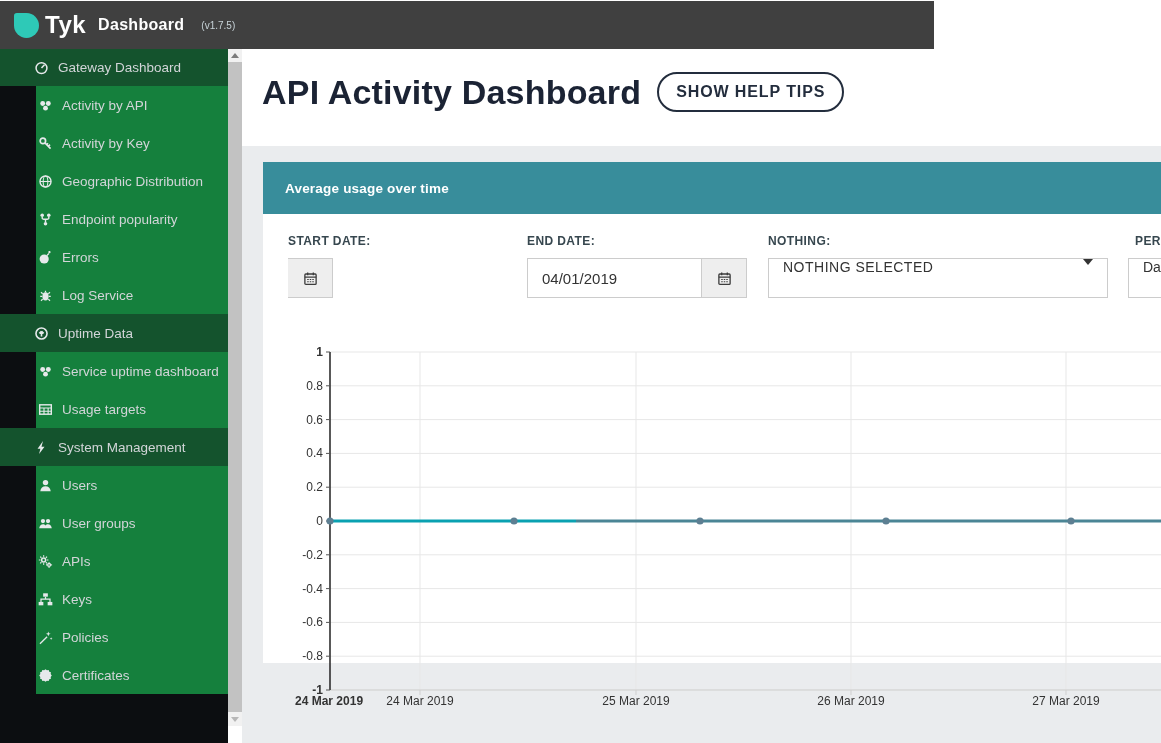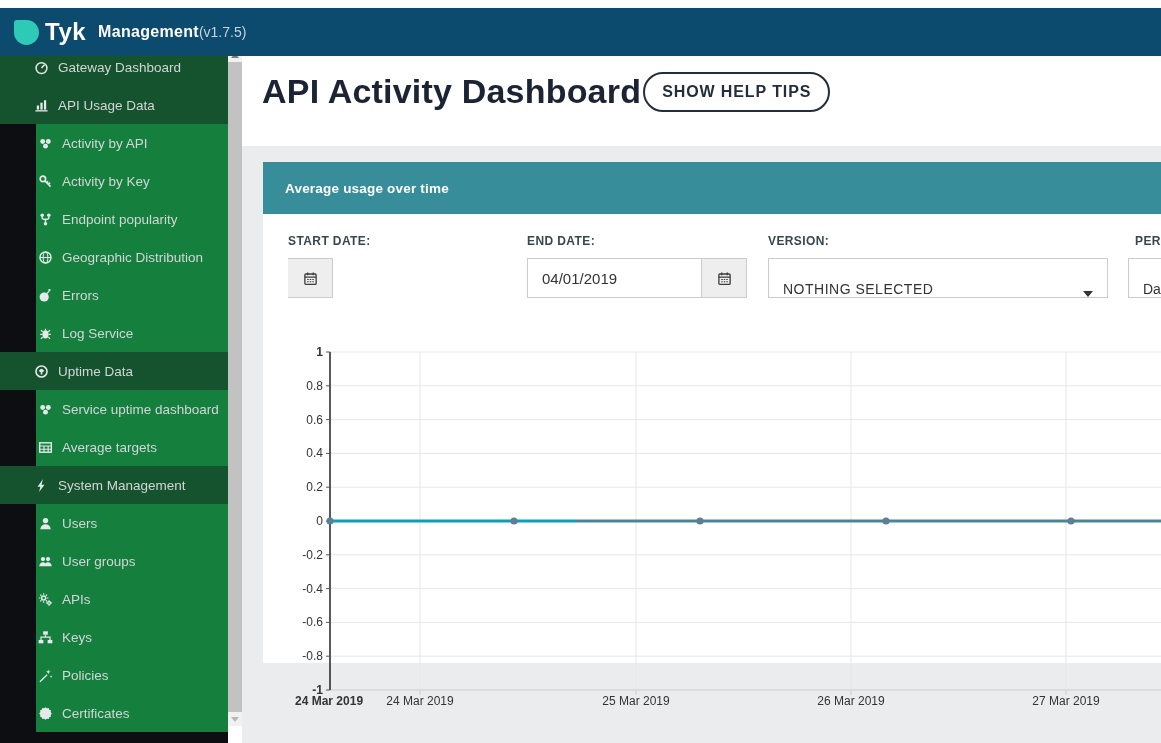--- a/index.html
+++ b/index.html
@@ -1,26 +1,26 @@
 <!DOCTYPE html>
 <html><head>
 <meta charset="utf-8">
 <style>
   html,body{margin:0;padding:0}
   body{
     width:1161px;height:743px;overflow:hidden;position:relative;
     background:#fff;font-family:"Liberation Sans",sans-serif;
   }
   
-  .app-header{position:absolute;left:0;top:8px;width:1161px;height:48px;background:#0c4a6e;
+  .app-header{position:absolute;left:0;top:1px;width:934px;height:48px;background:#404040;
     display:flex;align-items:center;padding-left:14px;box-sizing:border-box;z-index:30}
   .logo-mark{width:25px;height:25px;background:#2ec9b7;border-radius:3px 13px 13px 13px;flex:0 0 auto}
   .logo-text{color:#fff;font-size:24px;font-weight:700;margin-left:6px;letter-spacing:.5px}
   .product-name{color:#fff;font-size:16px;font-weight:700;margin-left:12px;letter-spacing:.3px}
-  .product-version{color:#c7d3d8;font-size:14px;margin-left:0}
+  .product-version{color:#c7d3d8;font-size:10px;margin-left:17px}
 
   
   .sidebar{position:absolute;left:0;top:48px;width:228px;bottom:0;background:#0c0e11;z-index:20}
   .side-item{height:38px;display:flex;align-items:center;color:#d2d5d8;font-size:13.5px;cursor:pointer;box-sizing:border-box}
   .side-item.top{background:#14532d;padding-left:33px}
   .side-item.sub{background:#15803d;margin-left:36px;padding-left:1px}
   .side-item .ico{width:16px;height:16px;display:inline-flex;align-items:center;justify-content:center;
     color:#e6e9eb;margin-right:9px;flex:0 0 auto}
   .side-item .ico svg{width:15px;height:15px;fill:currentColor}
 
@@ -28,120 +28,109 @@
   .v-scrollbar{position:absolute;left:228px;top:48px;width:14px;height:678px;background:#f1f1f1;z-index:25}
   .sb-btn{position:absolute;left:0;width:14px;height:14px;display:flex;align-items:center;justify-content:center}
   .sb-btn.up{top:0}
   .sb-btn.down{bottom:0}
   .tri-up{width:0;height:0;border-left:4px solid transparent;border-right:4px solid transparent;border-bottom:5px solid #7c7c7c}
   .tri-down{width:0;height:0;border-left:4px solid transparent;border-right:4px solid transparent;border-top:5px solid #b7b7b7}
   .sb-thumb{position:absolute;left:0;top:14px;width:14px;height:650px;background:#c2c2c2}
 
   
   .backdrop{position:absolute;left:242px;top:146px;right:0;bottom:0;background:#eaecee;z-index:1}
-  .title-row{position:absolute;left:262px;top:72px;display:flex;align-items:flex-start;gap:2px;z-index:5}
+  .title-row{position:absolute;left:262px;top:72px;display:flex;align-items:center;gap:16px;z-index:5}
   .page-title{font-size:34px;font-weight:700;color:#1b2334;letter-spacing:.2px;white-space:nowrap}
   .help-btn{border:2px solid #232d3d;border-radius:20px;background:#fff;color:#232d3d;
     font-family:"Liberation Sans",sans-serif;font-size:16px;font-weight:700;letter-spacing:.9px;
     padding:9px 17px;cursor:pointer;white-space:nowrap}
 
   .panel{position:absolute;left:263px;top:162px;width:898px;height:501px;background:#fff;z-index:5}
   .panel-header{height:52px;background:#388d9b;color:#fff;display:flex;align-items:center;
     padding-left:22px;font-size:13.5px;font-weight:700;letter-spacing:.2px}
 
   .fgroup{position:absolute;top:72px}
   .flabel{font-size:12px;font-weight:700;color:#37474f;letter-spacing:.4px;margin-bottom:10px}
   .irow{display:flex}
   .date-input{height:40px;box-sizing:border-box;border:1px solid #ccc;padding:0 0 0 14px;
     font-family:"Liberation Sans",sans-serif;font-size:15px;color:#333;outline:none}
   .addon{width:45px;height:40px;box-sizing:border-box;background:#eee;border:1px solid #ccc;border-left:none;
     display:flex;align-items:center;justify-content:center;color:#3c3c3c;cursor:pointer}
   .addon svg{width:15px;height:15px}
   .select-box{height:40px;box-sizing:border-box;border:1px solid #ccc;background:#fff;cursor:pointer;
-    display:flex;align-items:flex-end;justify-content:space-between;padding:0 14px;font-size:14px;color:#333}
+    display:flex;align-items:flex-start;justify-content:space-between;padding:0 14px;font-size:14px;color:#333}
   .select-box .caret{width:0;height:0;border-left:5px solid transparent;border-right:5px solid transparent;
     border-top:6px solid #333;margin-left:10px;flex:0 0 auto}
   .sel-version{width:340px;letter-spacing:.5px}
   .sel-period{width:200px}
   .chart-wrap{position:absolute;left:-1px;top:178px;width:899px;height:403px}
 </style>
 </head>
 <body>
 
 <div class="app-header">
   <div class="logo-mark"></div>
   <span class="logo-text">Tyk</span>
-  <span class="product-name">Management</span>
+  <span class="product-name">Dashboard</span>
   <span class="product-version">(v1.7.5)</span>
 </div>
 
 <nav class="sidebar" id="sidebar">
     <div class="side-item top">
       <span class="ico">
         <svg viewBox="0 0 16 16">
           <circle cx="8" cy="8.6" r="5.8" fill="none" stroke="currentColor" stroke-width="1.6"></circle>
           <path d="M8 8.6L11.2 5" stroke="currentColor" stroke-width="1.6" fill="none"></path>
         </svg>
       </span>
       <span>Gateway Dashboard</span>
-    </div>
-    <div class="side-item top">
-      <span class="ico">
-        <svg viewBox="0 0 16 16">
-          <rect x="1.5" y="13" width="13" height="1.4"></rect>
-          <rect x="3" y="8" width="2.4" height="4.4"></rect>
-          <rect x="6.8" y="5" width="2.4" height="7.4"></rect>
-          <rect x="10.6" y="2.4" width="2.4" height="10"></rect>
-        </svg>
-      </span>
-      <span>API Usage Data</span>
     </div>
     <div class="side-item sub">
       <span class="ico">
         <svg viewBox="0 0 16 16">
           <circle cx="5" cy="5.8" r="2.6"></circle>
           <circle cx="11" cy="5.8" r="2.6"></circle>
           <circle cx="8" cy="10.8" r="2.6"></circle>
         </svg>
       </span>
       <span>Activity by API</span>
     </div>
     <div class="side-item sub">
       <span class="ico">
         <svg viewBox="0 0 16 16">
           <circle cx="5.2" cy="5.2" r="2.9" fill="none" stroke="currentColor" stroke-width="1.8"></circle>
           <path d="M7.4 7.4l6 6M11 11l1.8-1.8M9.2 9.2l1.5-1.5" stroke="currentColor" stroke-width="1.7" fill="none"></path>
         </svg>
       </span>
       <span>Activity by Key</span>
+    </div>
+    <div class="side-item sub">
+      <span class="ico">
+        <svg viewBox="0 0 16 16">
+          <circle cx="8" cy="8" r="5.9" fill="none" stroke="currentColor" stroke-width="1.5"></circle>
+          <ellipse cx="8" cy="8" rx="2.5" ry="5.9" fill="none" stroke="currentColor" stroke-width="1.1"></ellipse>
+          <path d="M2.2 8h11.6" stroke="currentColor" stroke-width="1.1"></path>
+        </svg>
+      </span>
+      <span>Geographic Distribution</span>
     </div>
     <div class="side-item sub">
       <span class="ico">
         <svg viewBox="0 0 16 16">
           <circle cx="4.5" cy="3.4" r="1.9"></circle>
           <circle cx="11.5" cy="3.4" r="1.9"></circle>
           <circle cx="8" cy="12.6" r="1.9"></circle>
           <path d="M4.5 5v1.6c0 1.6 7 1.6 7 0V5M8 8.4v2.4" stroke="currentColor" stroke-width="1.5" fill="none"></path>
         </svg>
       </span>
       <span>Endpoint popularity</span>
     </div>
     <div class="side-item sub">
       <span class="ico">
         <svg viewBox="0 0 16 16">
-          <circle cx="8" cy="8" r="5.9" fill="none" stroke="currentColor" stroke-width="1.5"></circle>
-          <ellipse cx="8" cy="8" rx="2.5" ry="5.9" fill="none" stroke="currentColor" stroke-width="1.1"></ellipse>
-          <path d="M2.2 8h11.6" stroke="currentColor" stroke-width="1.1"></path>
-        </svg>
-      </span>
-      <span>Geographic Distribution</span>
-    </div>
-    <div class="side-item sub">
-      <span class="ico">
-        <svg viewBox="0 0 16 16">
           <circle cx="6.6" cy="9.6" r="4.9"></circle>
           <path d="M9.4 6l2.2-2.2M11 2.2h2.4M12.2 1v2.4" stroke="currentColor" stroke-width="1.4" fill="none"></path>
         </svg>
       </span>
       <span>Errors</span>
     </div>
     <div class="side-item sub">
       <span class="ico">
         <svg viewBox="0 0 16 16">
           <ellipse cx="8" cy="9" rx="3.3" ry="4.4"></ellipse>
@@ -169,21 +158,21 @@
       </span>
       <span>Service uptime dashboard</span>
     </div>
     <div class="side-item sub">
       <span class="ico">
         <svg viewBox="0 0 16 16">
           <rect x="1.8" y="3" width="12.4" height="10" fill="none" stroke="currentColor" stroke-width="1.5"></rect>
           <path d="M1.8 6.4h12.4M1.8 9.8h12.4M6.4 6.4V13M10.8 6.4V13" stroke="currentColor" stroke-width="1.2"></path>
         </svg>
       </span>
-      <span>Average targets</span>
+      <span>Usage targets</span>
     </div>
     <div class="side-item top">
       <span class="ico">
         <svg viewBox="0 0 16 16">
           <path d="M9.6 1L3.8 9.2h3L5.4 15l5.8-7.8H8z"></path>
         </svg>
       </span>
       <span>System Management</span>
     </div>
     <div class="side-item sub">
@@ -287,21 +276,21 @@
         <svg viewBox="0 0 16 16" fill="none" stroke="currentColor" stroke-width="1.4">
           <rect x="2" y="3.2" width="12" height="11" rx="1"></rect>
             <path d="M2 6.6h12M5 1.6v3M11 1.6v3"></path>
           <path d="M4.5 9h1.6M7.2 9h1.6M9.9 9h1.6M4.5 11.5h1.6M7.2 11.5h1.6M9.9 11.5h1.6" stroke-width="1.1"></path>
         </svg>
       </div>
     </div>
   </div>
 
   <div class="fgroup" style="left:505px">
-    <div class="flabel">VERSION:</div>
+    <div class="flabel">NOTHING:</div>
     <div class="select-box sel-version">
       <span>NOTHING SELECTED</span>
       <span class="caret"></span>
     </div>
   </div>
 
   <div class="fgroup" style="left:865px">
     <div class="flabel" style="padding-left:7px">PERIOD:</div>
     <div class="select-box sel-period">
       <span>Daily</span>

